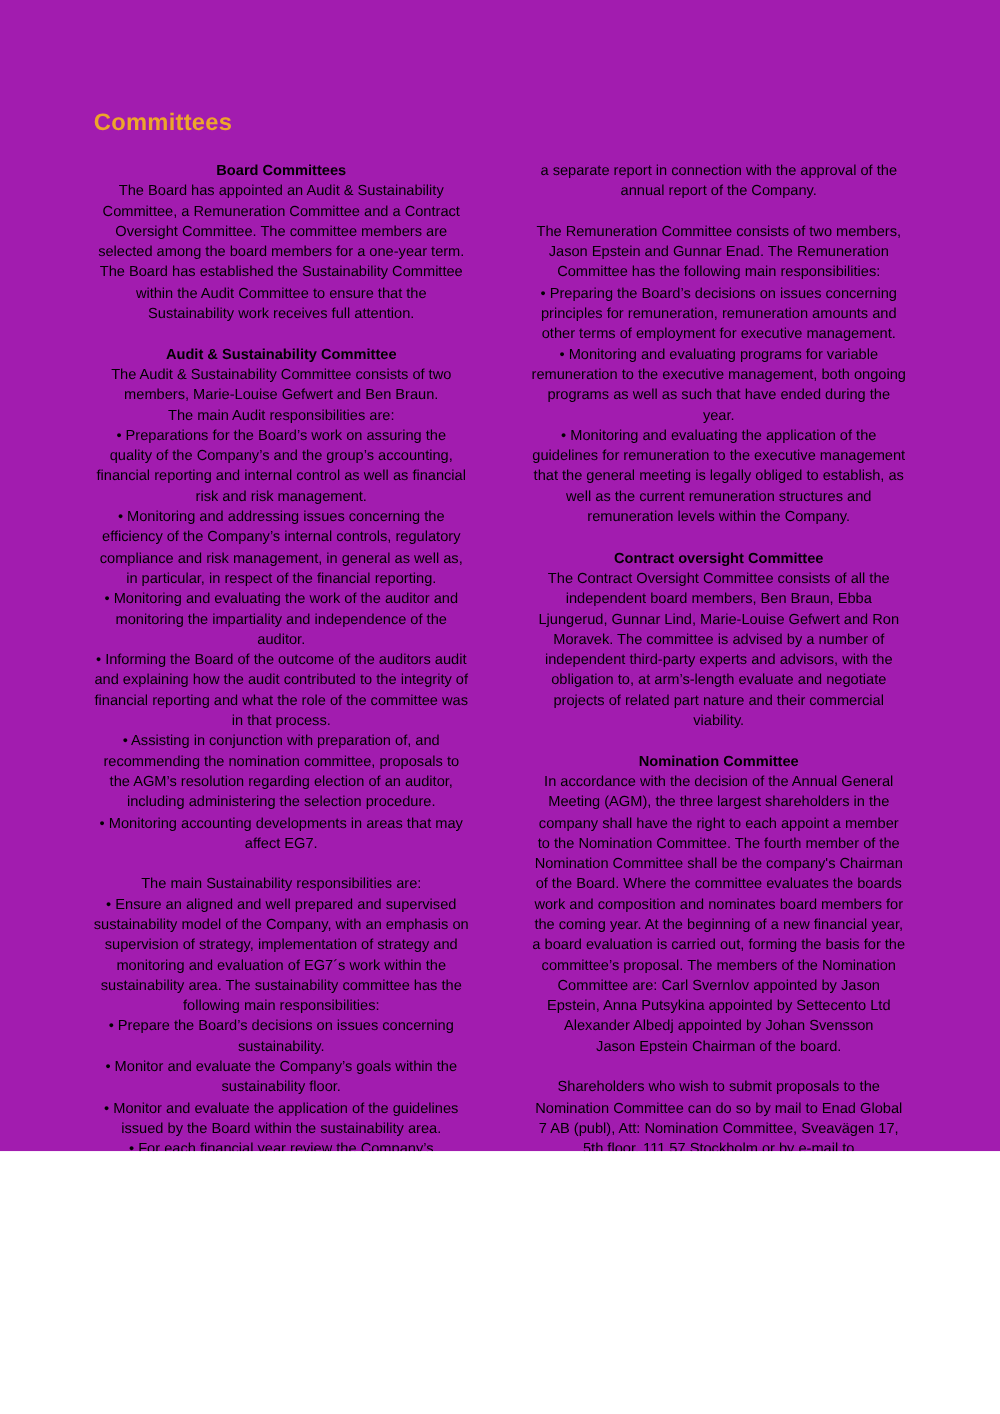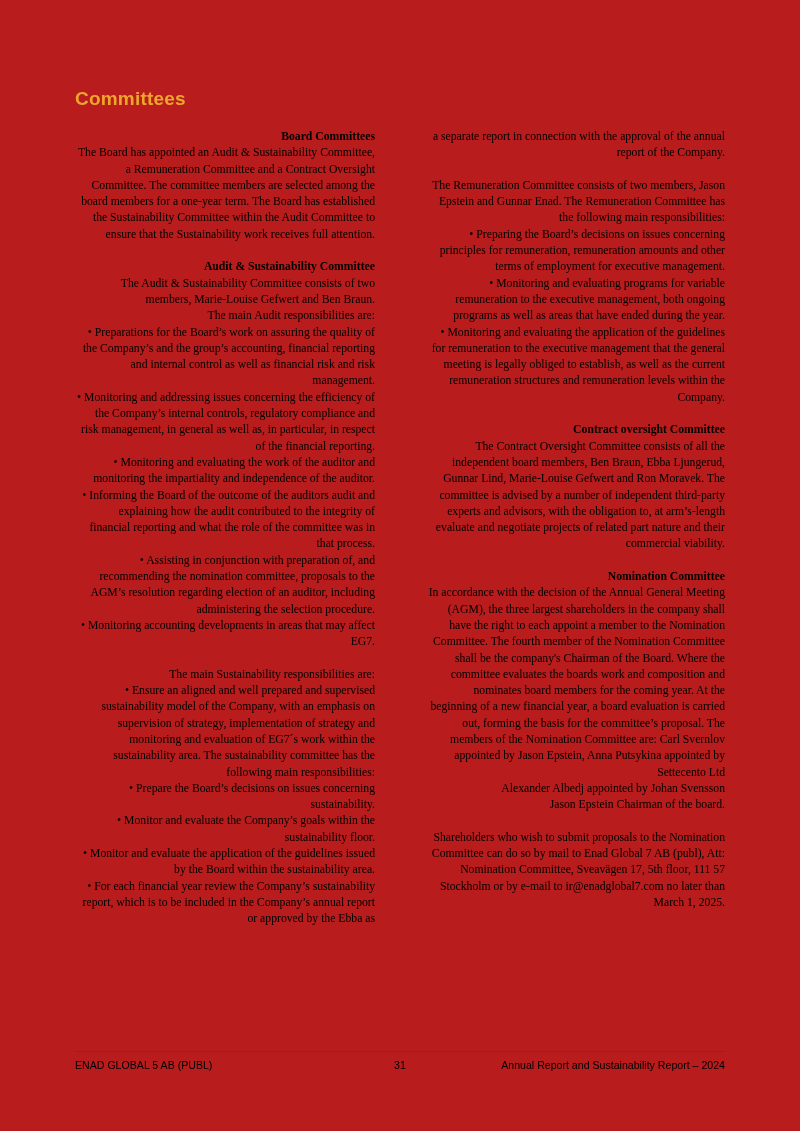--- a/index.html
+++ b/index.html
@@ -1,20 +1,20 @@
 <!DOCTYPE html>
 <html><head>
 <meta charset="utf-8">
 <style>
   html, body { margin: 0; padding: 0; background: #ffffff; }
   .page {
     position: relative;
     width: 800px;
-    height: 1131px;
-    background: #b91c1c;
+    height: 921px;
+    background: #a21caf;
     font-family: "Liberation Sans", sans-serif;
     color: #000000;
     overflow: hidden;
   }
   .title {
     position: absolute;
     left: 75px;
     top: 88px;
     margin: 0;
     font-size: 19px;
@@ -26,22 +26,21 @@
     left: 75px;
     top: 129px;
     width: 650px;
     display: flex;
     gap: 50px;
   }
   .col {
     width: 300px;
     font-size: 11.7px;
     line-height: 16.3px;
-    text-align: right;
-    font-family: Liberation Serif, serif;
+    text-align: center;
   }
   .col p { margin: 0; padding: 0; }
   .b-heading { font-weight: 700; }
   .b-gap { height: 16.3px; }
   .footer {
     position: absolute;
     left: 75px;
     top: 1051px;
     width: 650px;
     border-top: 1px solid #444444;
@@ -81,21 +80,21 @@
         <p class="b-bullet">• Prepare the Board’s decisions on issues concerning sustainability.</p>
         <p class="b-bullet">• Monitor and evaluate the Company’s goals within the sustainability floor.</p>
         <p class="b-bullet">• Monitor and evaluate the application of the guidelines issued by the Board within the sustainability area.</p>
         <p class="b-bullet">• For each financial year review the Company’s sustainability report, which is to be included in the Company’s annual report or approved by the Ebba as</p>
       </div>
     <div class="col" id="col-1">
         <p class="b-para">a separate report in connection with the approval of the annual report of the Company.</p>
         <div class="b-gap"></div>
         <p class="b-para">The Remuneration Committee consists of two members, Jason Epstein and Gunnar Enad. The Remuneration Committee has the following main responsibilities:</p>
         <p class="b-bullet">• Preparing the Board’s decisions on issues concerning principles for remuneration, remuneration amounts and other terms of employment for executive management.</p>
-        <p class="b-bullet">• Monitoring and evaluating programs for variable remuneration to the executive management, both ongoing programs as well as areas that have ended during the year.</p>
+        <p class="b-bullet">• Monitoring and evaluating programs for variable remuneration to the executive management, both ongoing programs as well as such that have ended during the year.</p>
         <p class="b-bullet">• Monitoring and evaluating the application of the guidelines for remuneration to the executive management that the general meeting is legally obliged to establish, as well as the current remuneration structures and remuneration levels within the Company.</p>
         <div class="b-gap"></div>
         <p class="b-heading">Contract oversight Committee</p>
         <p class="b-para">The Contract Oversight Committee consists of all the independent board members, Ben Braun, Ebba Ljungerud, Gunnar Lind, Marie-Louise Gefwert and Ron Moravek. The committee is advised by a number of independent third-party experts and advisors, with the obligation to, at arm’s-length evaluate and negotiate projects of related part nature and their commercial viability.</p>
         <div class="b-gap"></div>
         <p class="b-heading">Nomination Committee</p>
         <p class="b-para">In accordance with the decision of the Annual General Meeting (AGM), the three largest shareholders in the company shall have the right to each appoint a member to the Nomination Committee. The fourth member of the Nomination Committee shall be the company's Chairman of the Board. Where the committee evaluates the boards work and composition and nominates board members for the coming year. At the beginning of a new financial year, a board evaluation is carried out, forming the basis for the committee’s proposal. The members of the Nomination Committee are: Carl Svernlov appointed by Jason Epstein, Anna Putsykina appointed by Settecento Ltd</p>
         <p class="b-para">Alexander Albedj appointed by Johan Svensson</p>
         <p class="b-para">Jason Epstein Chairman of the board.</p>
         <div class="b-gap"></div>

